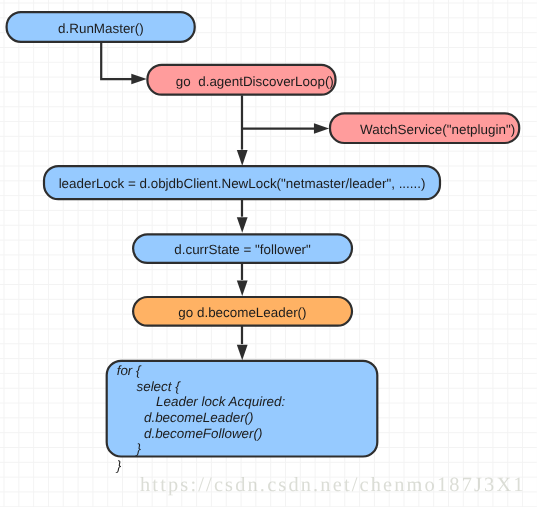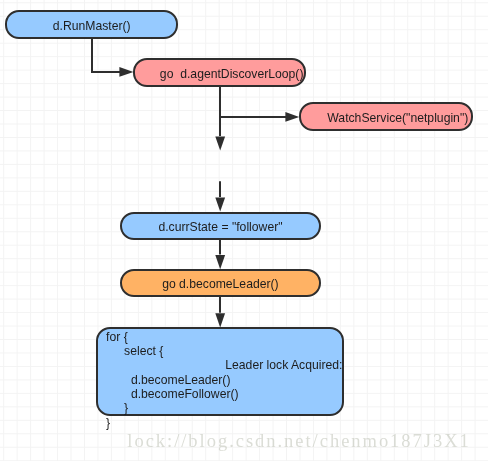--- a/index.html
+++ b/index.html
@@ -18,21 +18,21 @@
   .node .lbl{font-size:12.2px;color:#1d1d1d;white-space:pre;line-height:1.05;position:relative;top:1.45px;}
   .blue{background:#96caff;}
   .pink{background:#ff9c9c;padding-left:24px;}
   .orange{background:#ffb264;}
   .code{align-items:flex-start;justify-content:flex-start;}
   .code .lbl{position:static;line-height:14.36px;display:block;text-align:left;padding:0.7px 0 0 0;width:100%;white-space:normal;font-size:0;}
   .cl{font-size:12.2px;}
   .cl{white-space:pre;}
   .i0{padding-left:8.2px;}
   .i1{padding-left:26.2px;}
-  .i2{padding-left:44.0px;text-align:right;}
+  .i2{padding-left:44.0px;}
   .i3{padding-left:33px;}
   #wm{position:absolute;left:127.3px;top:432.2px;z-index:5;
       font-family:"Liberation Serif",serif;font-size:18.5px;line-height:18.5px;
       color:rgba(186,190,176,0.52);letter-spacing:1.97px;white-space:nowrap;}
 </style>
 </head>
 <body>
 
 <div id="canvas">
 
@@ -64,35 +64,38 @@
   </div>
 
   <div class="node pink" style="left:132.9px;top:58.2px;width:173.6px;height:28.9px;">
     <span class="lbl">go  d.agentDiscoverLoop()</span>
   </div>
 
   <div class="node pink" style="left:299.0px;top:102.3px;width:173.6px;height:28.9px;">
     <span class="lbl">WatchService("netplugin")</span>
   </div>
 
+  <div class="node blue" style="left:38.8px;top:150.2px;width:362.5px;height:32.1px;">
+    <span class="lbl">leaderLock = d.objdbClient.NewLock("netmaster/leader", ......)</span>
+  </div>
 
   <div class="node blue" style="left:120.1px;top:211.5px;width:200.8px;height:28.4px;">
     <span class="lbl">d.currState = "follower"</span>
   </div>
 
   <div class="node orange" style="left:119.9px;top:268.5px;width:201.0px;height:28.3px;">
     <span class="lbl">go d.becomeLeader()</span>
   </div>
 
-  <div class="node blue code" style="left:95.9px;top:327.0px;width:248.6px;height:89px;">
+  <div class="node blue code" style="left:95.9px;top:327.0px;width:248.6px;height:89px;font-style:italic;">
     <div class="lbl">
       <div class="cl i0">for {</div>
       <div class="cl i1">select {</div>
       <div class="cl i2">Leader lock Acquired:</div>
       <div class="cl i3">d.becomeLeader()</div>
       <div class="cl i3">d.becomeFollower()</div>
       <div class="cl i1">}</div>
       <div class="cl i0">}</div>
     </div>
   </div>
 
-  <div id="wm">lock://blog.csdn.net/chenmo187J3X1</div>
+  <div id="wm">https://csdn.csdn.net/chenmo187J3X1</div>
 </div>
 
 </body></html>

